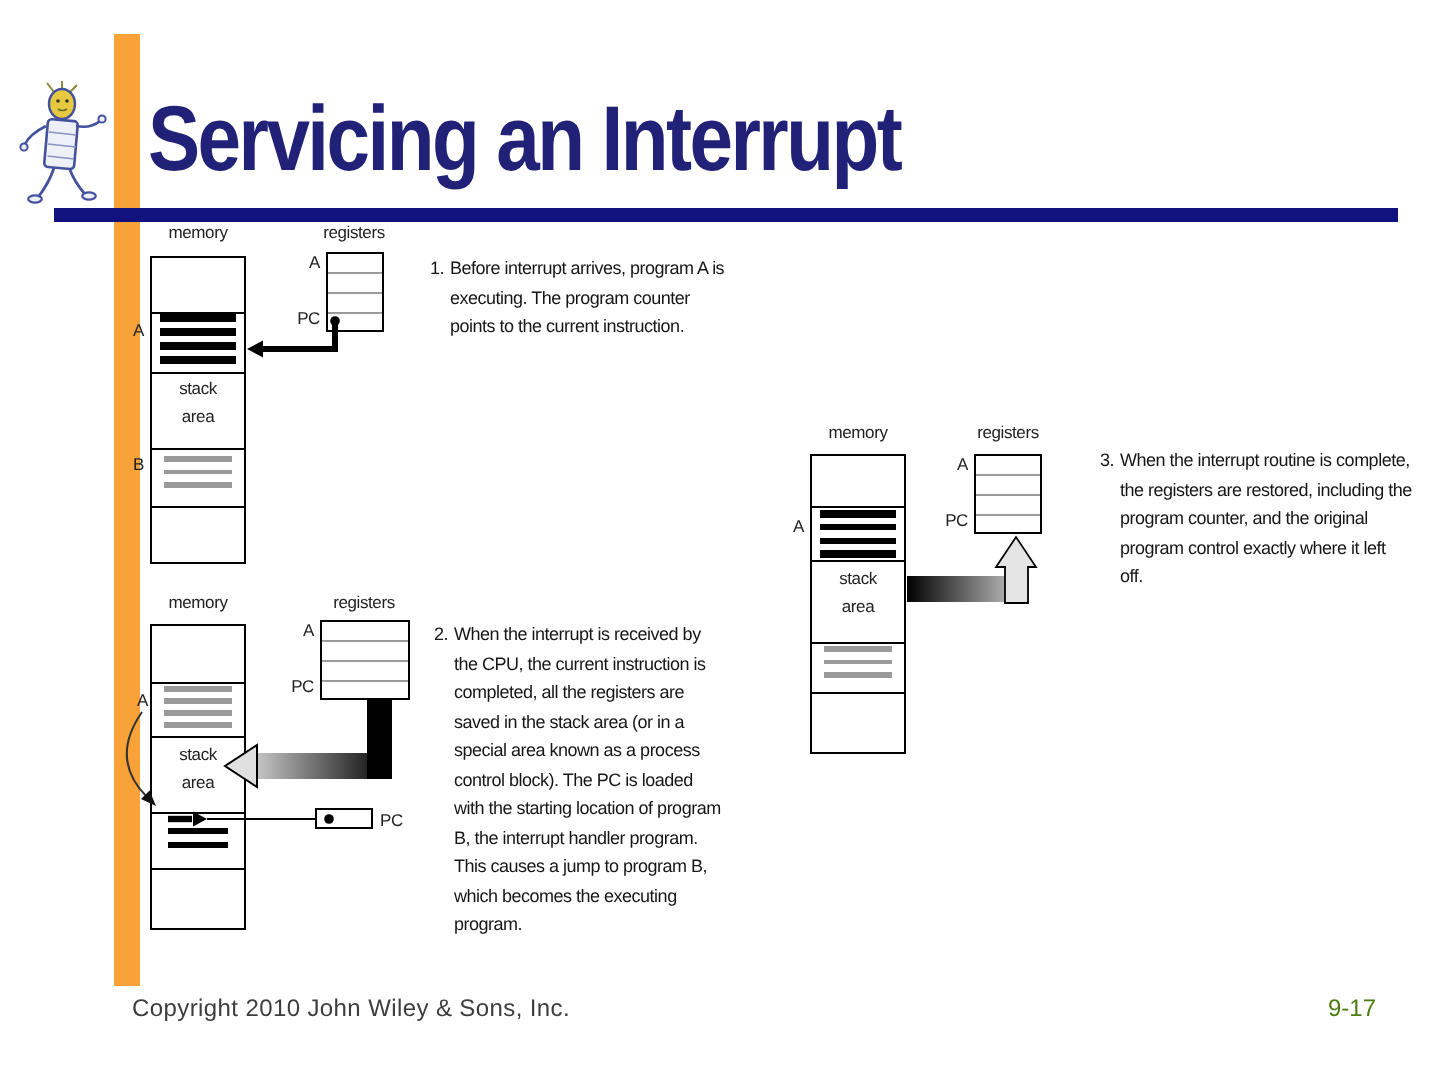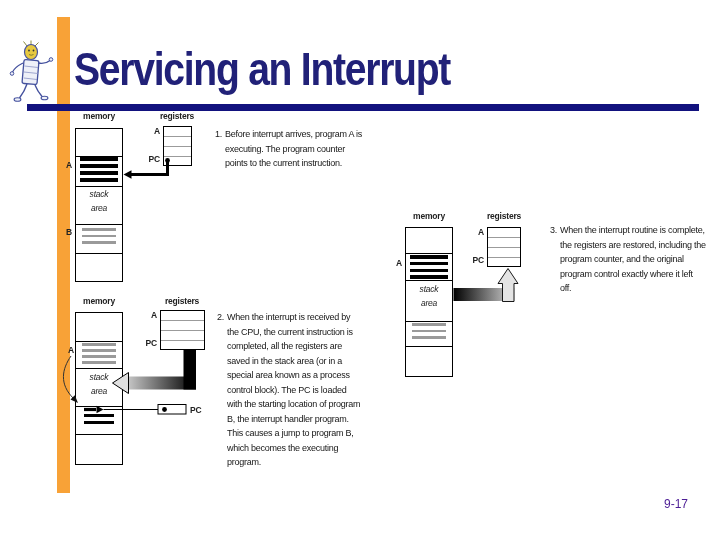--- a/index.html
+++ b/index.html
@@ -12,39 +12,39 @@
   
   .accent-bar { left:57px; top:17px; width:13px; height:476px; background:#F8A237; }
   .title-rule { left:27px; top:104px; width:672px; height:7px; background:#12127E; }
   .page-title {
     left:74px; top:42px; font-size:46px; font-weight:bold; color:#212178;
     letter-spacing:-1.5px; white-space:nowrap;
     transform:scaleX(0.85); transform-origin:0 0;
   }
 
   
-  .fig-label { font-size:8.5px; line-height:10px; letter-spacing:-0.2px; color:#222;font-weight:bold; }
+  .fig-label { font-size:8.5px; line-height:10px; letter-spacing:-0.2px; color:#222; }
   .centered { text-align:center; }
   .rightal { text-align:right; }
-  .stack-label { font-size:8.5px; line-height:13.5px; letter-spacing:-0.2px; color:#222; text-align:center; white-space:pre-line;font-style:italic; }
+  .stack-label { font-size:8.5px; line-height:13.5px; letter-spacing:-0.2px; color:#222; text-align:center; white-space:pre-line; }
 
   .caption { display:flex; font-size:9px; line-height:14.5px; letter-spacing:-0.25px; color:#161616; }
   .caption .num { flex:0 0 10px; }
   .caption .txt { white-space:pre-line; flex:1 1 auto; }
 
   
   .mem-box, .reg-box { position:absolute; border:1px solid #000; background:#fff; box-sizing:border-box; }
   .divider { position:absolute; left:0; right:0; height:1px; background:#000; }
   .reg-divider { position:absolute; left:0; right:0; height:1px; background:#9b9b9b; }
   .codelines { position:absolute; display:flex; flex-direction:column; }
   .codelines > div { width:100%; }
 
   
   .footer-copyright { left:66px; top:497px; font-size:12px; color:#3d3d3d; letter-spacing:0.2px; }
-  .footer-page { left:630px; top:497px; width:58px; text-align:right; font-size:12px; color:#4c1d95; }
+  .footer-page { left:630px; top:497px; width:58px; text-align:right; font-size:12px; color:#4d7c0f; }
 
   svg.overlay { left:0; top:0; pointer-events:none; }
 </style>
 </head>
 <body>
 
 <div class="slide">
 
   <div class="abs accent-bar"></div>
   <div class="abs title-rule"></div>
@@ -223,15 +223,16 @@
     <line x1="84" y1="409.5" x2="96" y2="409.5" stroke="#000" stroke-width="3.2"></line>
     <polygon points="103.5,409.5 96.5,405.8 96.5,413.2" fill="#000"></polygon>
     <line x1="103.5" y1="409.5" x2="158" y2="409.5" stroke="#000" stroke-width="1"></line>
     <rect x="158" y="404.5" width="28" height="9.5" fill="#fff" stroke="#000" stroke-width="1"></rect>
     <circle cx="164.5" cy="409.5" r="2.4" fill="#000"></circle>
 
     <rect x="453.5" y="288" width="61" height="13" fill="url(#g-right)"></rect>
     <path d="M502.5,301.5 L502.5,283.5 L498,283.5 L508,268.5 L518,283.5 L514,283.5 L514,301.5 Z" fill="#e4e4e4" stroke="#000" stroke-width="0.9"></path>
   </svg>
 
+  <div class="abs footer-copyright">Copyright 2010 John Wiley &amp; Sons, Inc.</div>
   <div class="abs footer-page">9-17</div>
 
 </div>
 
 </body></html>

